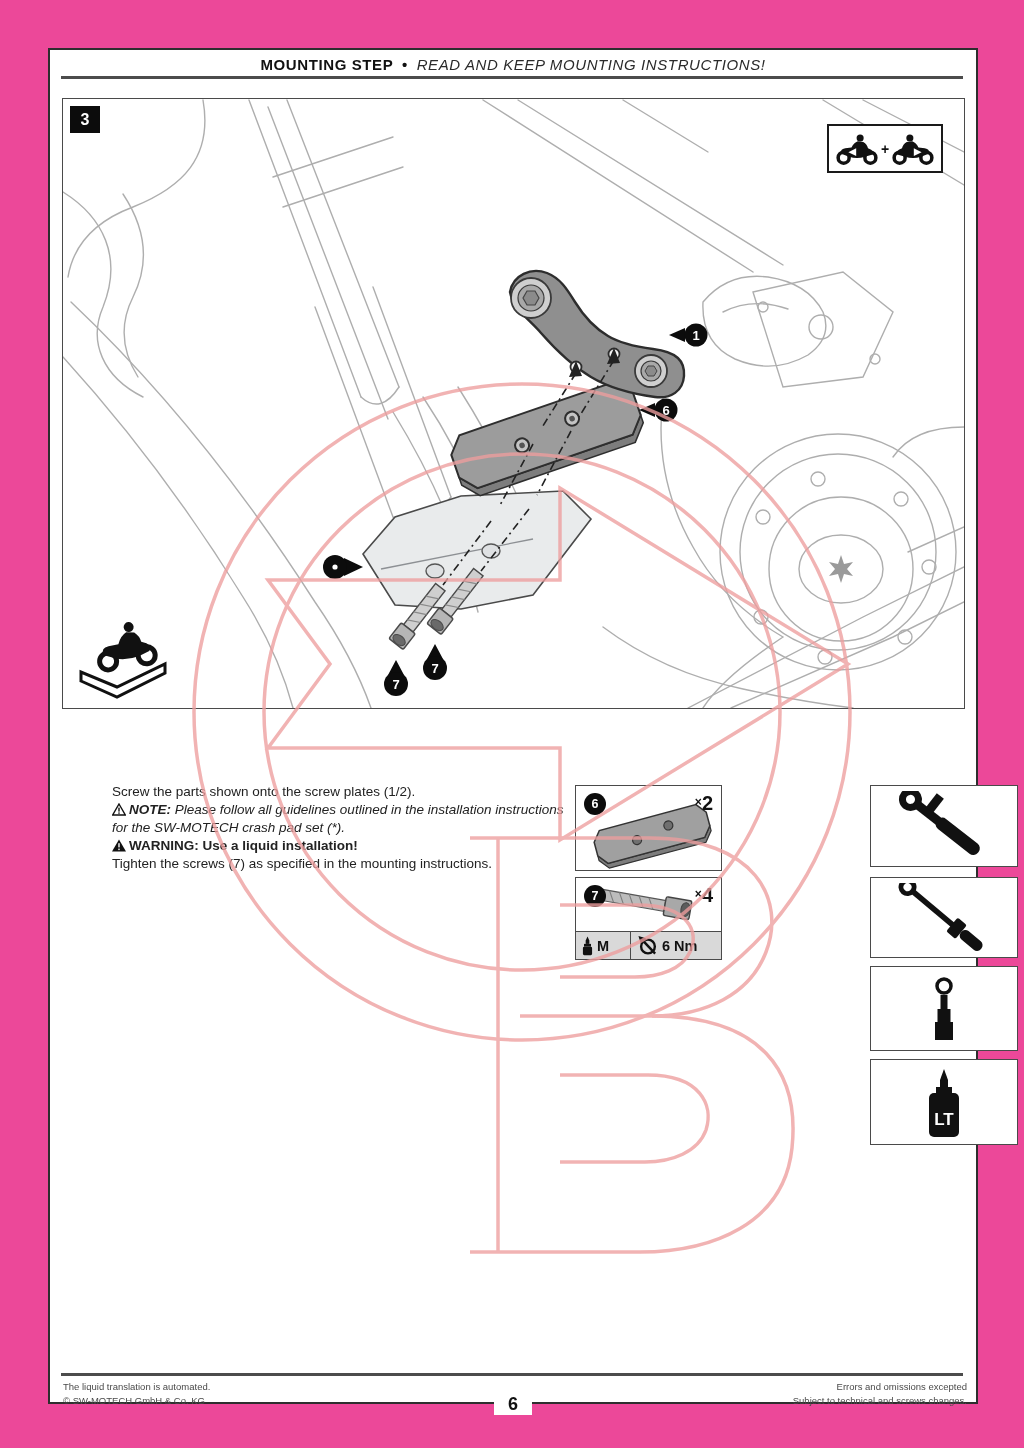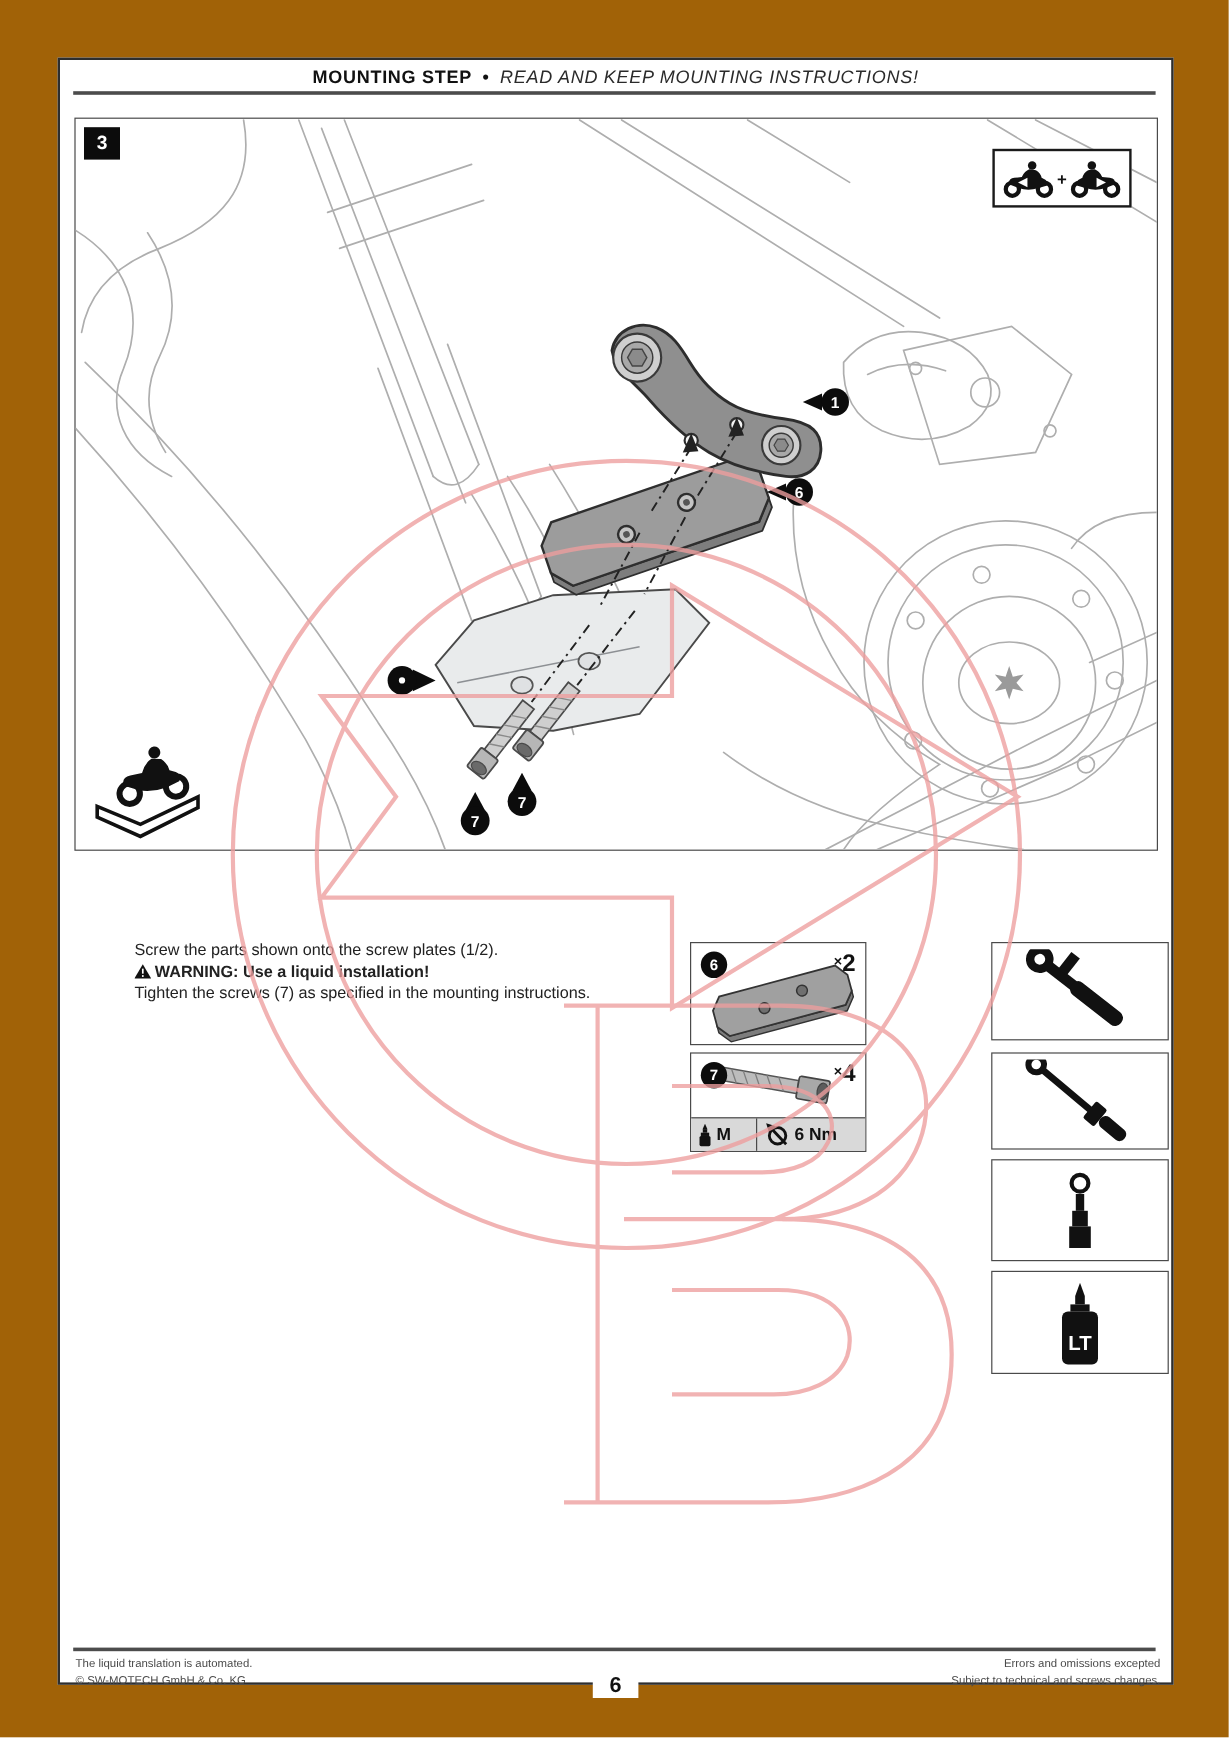--- a/index.html
+++ b/index.html
@@ -1,16 +1,16 @@
 <!DOCTYPE html>
 <html><head>
 <meta charset="utf-8">
 <style>
   html,body{margin:0;padding:0;background:#fff;}
-  .page{position:relative;width:1024px;height:1448px;background:#a16207;
+  .page{position:relative;width:1024px;height:1448px;background:#ec4899;
         font-family:"Liberation Sans",sans-serif;color:#1c1c1c;overflow:hidden;}
   .frame{position:absolute;left:48px;top:48px;width:926px;height:1352px;
          border:2px solid #2e2e2e;background:#fff;}
   
   .header{position:absolute;left:0;top:6px;width:100%;text-align:center;
           font-size:15px;letter-spacing:.6px;white-space:nowrap;}
   .header .ht{font-weight:bold;color:#111;}
   .header .hb{font-weight:bold;color:#111;padding:0 4px;}
   .header .hs{font-style:italic;color:#2a2a2a;}
   .hrule{position:absolute;left:11px;top:26px;width:902px;height:3px;background:#4c4c4c;}
@@ -40,21 +40,21 @@
   .qty{position:absolute;right:8px;top:6px;color:#111;}
   .qty .mult{font-size:12px;font-weight:bold;vertical-align:4px;}
   .qty .num{font-size:20px;font-weight:bold;}
   .part-img{position:absolute;left:0;top:0;}
   .spec{position:absolute;left:0;bottom:0;width:100%;height:27px;background:#d9d9d9;
         border-top:1px solid #4a4a4a;display:flex;}
   .spec .cell{display:flex;align-items:center;gap:4px;padding-left:6px;font-weight:bold;font-size:14.5px;color:#111;}
   .spec .cell-m{width:48px;border-right:1px solid #4a4a4a;}
   .spec .cell-nm{flex:1;}
   
-  .tool-box{position:absolute;left:776px;width:146px;border:1px solid #4a4a4a;background:#fff;
+  .tool-box{position:absolute;left:820px;width:146px;border:1px solid #4a4a4a;background:#fff;
             display:flex;align-items:center;justify-content:center;}
   .t1{top:735px;height:80px;} .t2{top:827px;height:79px;}
   .t3{top:916px;height:83px;} .t4{top:1009px;height:84px;}
   
   .footer-rule{position:absolute;left:11px;top:1323px;width:902px;height:3px;background:#4c4c4c;}
   .foot{position:absolute;top:1330px;font-size:9.5px;line-height:1.45;color:#4a4a4a;}
   .foot-left{left:13px;text-align:left;}
   .foot-right{right:9px;text-align:right;}
   .page-num{position:absolute;left:50%;bottom:-13px;transform:translateX(-50%);
             background:#fff;padding:0 14px;font-size:18px;font-weight:bold;color:#111;}
@@ -235,20 +235,28 @@
           <circle cx="13" cy="40" r="8.5" fill="#fff" stroke="#111" stroke-width="5"></circle>
           <circle cx="52" cy="38" r="8.5" fill="#fff" stroke="#111" stroke-width="5"></circle>
           <circle cx="37" cy="8" r="5" fill="#111"></circle>
           <path d="M 9 33 Q 7 26 15 25 L 25 24 Q 28 16 34 13 L 42 14 Q 47 18 48 24 L 53 26 Q 58 29 55 34 L 44 38 Q 32 41 21 38 Z" fill="#111"></path>
         </g>
       </svg>
     </div>
 
     <div class="instr">
       <p>Screw the parts shown onto the screw plates (1/2).</p>
+      <p class="it">
+        <svg class="tri" width="14" height="13" viewBox="0 0 14 13">
+          <polygon points="7,1 13.3,12 0.7,12" fill="none" stroke="#111" stroke-width="1.4"></polygon>
+          <rect x="6.3" y="4.6" width="1.4" height="4" fill="#111"></rect>
+            <rect x="6.3" y="9.4" width="1.4" height="1.4" fill="#111"></rect>
+        </svg><b>NOTE:</b>
+        <span>Please follow all guidelines outlined in the installation instructions for the SW-MOTECH crash pad set (*).</span>
+      </p>
       <p class="bold">
         <svg class="tri" width="14" height="13" viewBox="0 0 14 13">
           <polygon points="7,0.5 14,12.5 0,12.5" fill="#111"></polygon>
           <rect x="6.3" y="4.2" width="1.4" height="4.2" fill="#fff"></rect>
             <rect x="6.3" y="9.6" width="1.4" height="1.5" fill="#fff"></rect>
         </svg><span>WARNING:</span>
         <span>Use a liquid installation!</span>
       </p>
       <p>Tighten the screws (7) as specified in the mounting instructions.</p>
     </div>

